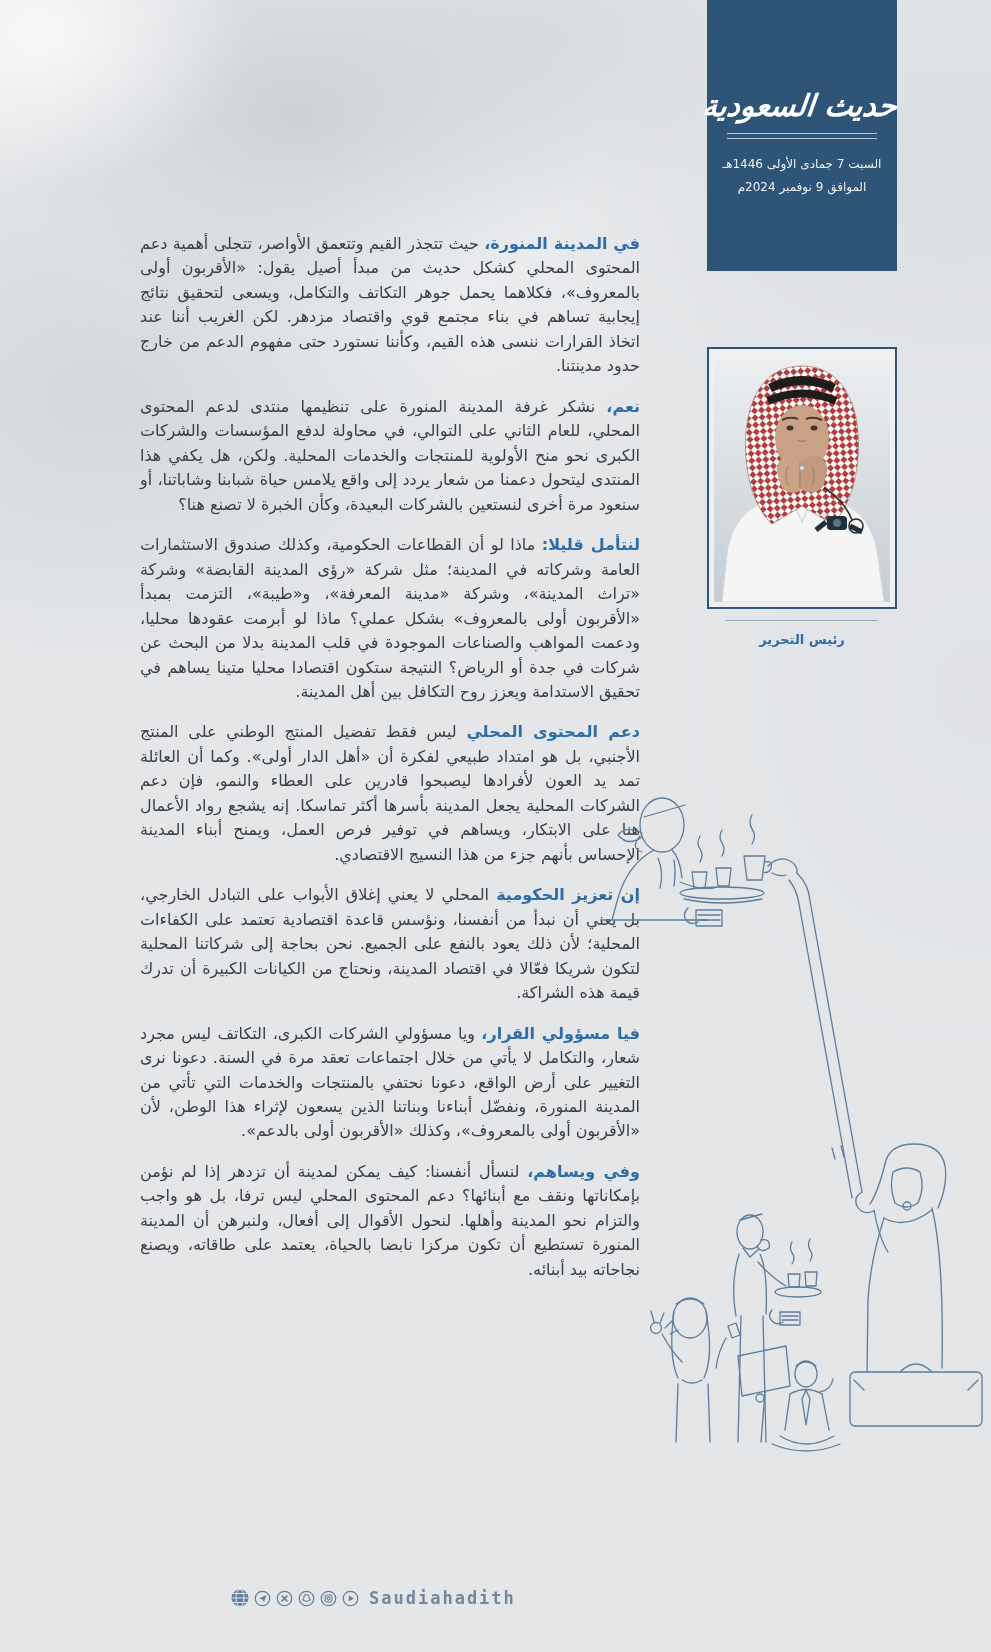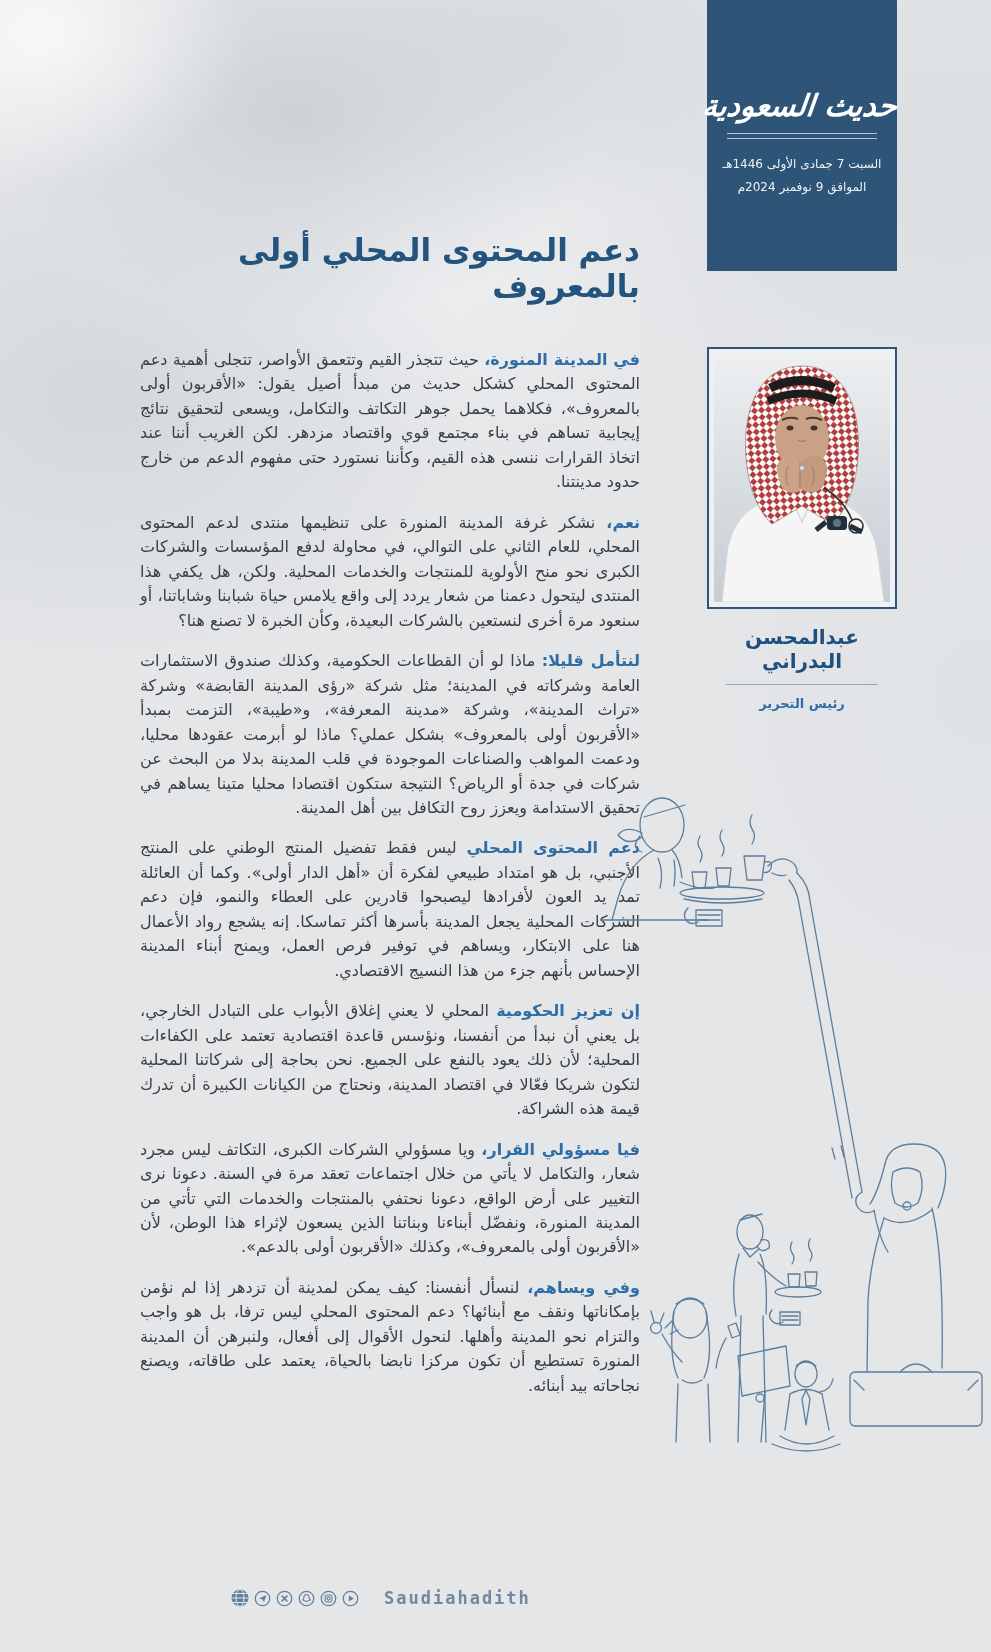--- a/index.html
+++ b/index.html
@@ -51,21 +51,21 @@
     margin:0 0 16px 0;font-size:16px;line-height:1.53;color:#3a3f45;
     text-align:justify;
   }
   .article-body .lead{color:#2f6da7;font-weight:bold;margin-top:48px;}
   
   .lineart{position:absolute;left:600px;top:740px;width:391px;height:720px;}
   .lineart path,.lineart ellipse,.lineart circle,.lineart rect,.lineart line{
     fill:none;stroke:#5b7e9e;stroke-width:1.3;stroke-linecap:round;stroke-linejoin:round;
   }
   
-  .footer{position:absolute;left:230px;top:1588px;display:flex;align-items:center;gap:15px;}
+  .footer{position:absolute;left:230px;top:1588px;display:flex;align-items:center;}
   .footer .icons{display:flex;align-items:center;gap:3px;}
   .footer .icons svg{display:block;}
   .footer .handle{
     margin-left:9px;font-family:"DejaVu Sans Mono", monospace;
     font-size:17px;letter-spacing:2px;color:#71889e;font-weight:600;
   }
 </style>
 </head>
 <body>
 
@@ -116,27 +116,25 @@
         </g>
 
         <path d="M110 134 q20 12 28 32" stroke="#2b2b2b" stroke-width="1.6" fill="none"></path>
         <circle cx="142" cy="172" r="7" stroke="#2b2b2b" stroke-width="1.6" fill="none"></circle>
 
         <path d="M112 168 l-10 8 M136 172 l12 6" stroke="#20303c" stroke-width="5" fill="none"></path>
         <rect x="113" y="162" width="20" height="14" rx="3.5" fill="#20303c"></rect>
         <circle cx="123" cy="169" r="4" fill="#5d7382"></circle>
       </svg>
     </div>
-    <div class="author-name">عبدالمحسن البدراني</div>
     <div class="author-rule"></div>
     <div class="author-role">رئيس التحرير</div>
   </div>
 
   <div class="article">
-    <h1 class="article-title">دعم المحتوى المحلي أولى بالمعروف</h1>
     <div class="article-body">
     <p class="para">
       <span class="lead">في المدينة المنورة،</span><span> حيث تتجذر القيم وتتعمق الأواصر، تتجلى أهمية دعم المحتوى المحلي كشكل حديث من مبدأ أصيل يقول: «الأقربون أولى بالمعروف»، فكلاهما يحمل جوهر التكاتف والتكامل، ويسعى لتحقيق نتائج إيجابية تساهم في بناء مجتمع قوي واقتصاد مزدهر. لكن الغريب أننا عند اتخاذ القرارات ننسى هذه القيم، وكأننا نستورد حتى مفهوم الدعم من خارج حدود مدينتنا.</span>
     </p>
 
     <p class="para">
       <span class="lead">نعم،</span><span> نشكر غرفة المدينة المنورة على تنظيمها منتدى لدعم المحتوى المحلي، للعام الثاني على التوالي، في محاولة لدفع المؤسسات والشركات الكبرى نحو منح الأولوية للمنتجات والخدمات المحلية. ولكن، هل يكفي هذا المنتدى ليتحول دعمنا من شعار يردد إلى واقع يلامس حياة شبابنا وشاباتنا، أو سنعود مرة أخرى لنستعين بالشركات البعيدة، وكأن الخبرة لا تصنع هنا؟</span>
     </p>
 
     <p class="para">

